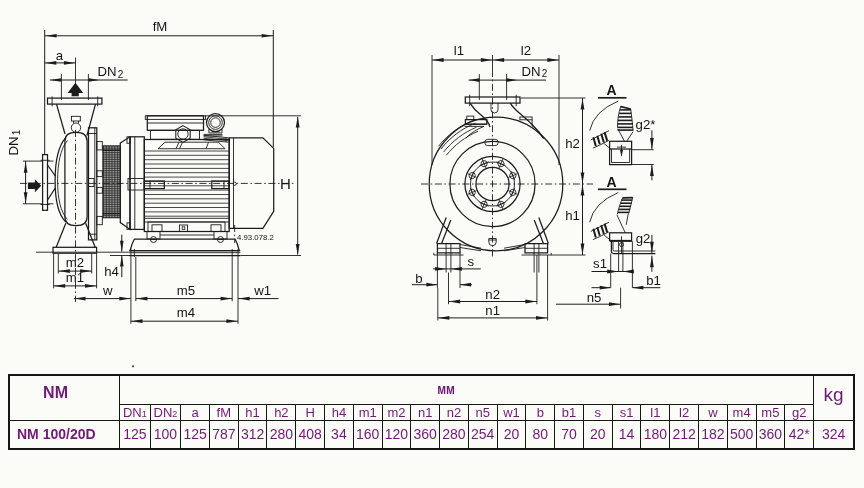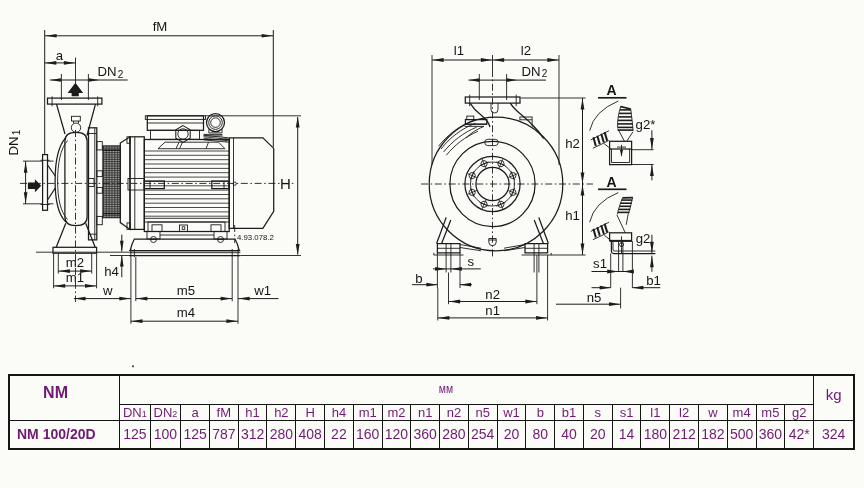--- a/index.html
+++ b/index.html
@@ -487,22 +487,22 @@
       <col style="width:28.77px">
       <col style="width:28.77px">
       <col style="width:28.77px">
       <col style="width:28.77px">
       <col style="width:28.77px">
       <col style="width:40.6px">
     </colgroup>
  <tbody>
       <tr style="height:29px">
   <td rowspan="2" style="font-weight:bold;font-size:16px;"><span style="position:relative;left:-9px;top:-5px;">NM</span></td>
-  <td colspan="24" style="font-size:13px;font-weight:normal;"><span style="position:relative;left:-20.6px;top:-1.5px;display:inline-block;transform:scaleX(0.8);">мм</span></td>
-  <td rowspan="2" style="font-size:15px;"><span style="position:relative;top:-3px;">kg</span></td>
+  <td colspan="24" style="font-size:15px;font-weight:bold;"><span style="position:relative;left:-20.6px;top:-1.5px;display:inline-block;transform:scaleX(0.8);">мм</span></td>
+  <td rowspan="2" style="font-size:19px;"><span style="position:relative;top:-3px;">kg</span></td>
  </tr>
  <tr style="height:16px" class="hdr">
         <td>DN<sub class="s">1</sub></td>
         <td>DN<sub class="s">2</sub></td>
         <td>a</td>
         <td>fM</td>
         <td>h1</td>
         <td>h2</td>
         <td>H</td>
         <td>h4</td>
@@ -525,29 +525,29 @@
       </tr>
  <tr style="height:29px">
   <td style="text-align:left;padding-left:7px;font-weight:bold;">NM 100/20D</td>
   <td>125</td>
         <td>100</td>
         <td>125</td>
         <td>787</td>
         <td>312</td>
         <td>280</td>
         <td>408</td>
-        <td>22</td>
+        <td>34</td>
         <td>160</td>
         <td>120</td>
         <td>360</td>
         <td>280</td>
         <td>254</td>
         <td>20</td>
         <td>80</td>
-        <td>40</td>
+        <td>70</td>
         <td>20</td>
         <td>14</td>
         <td>180</td>
         <td>212</td>
         <td>182</td>
         <td>500</td>
         <td>360</td>
         <td>42*</td>
         <td>324</td>
  </tr>

